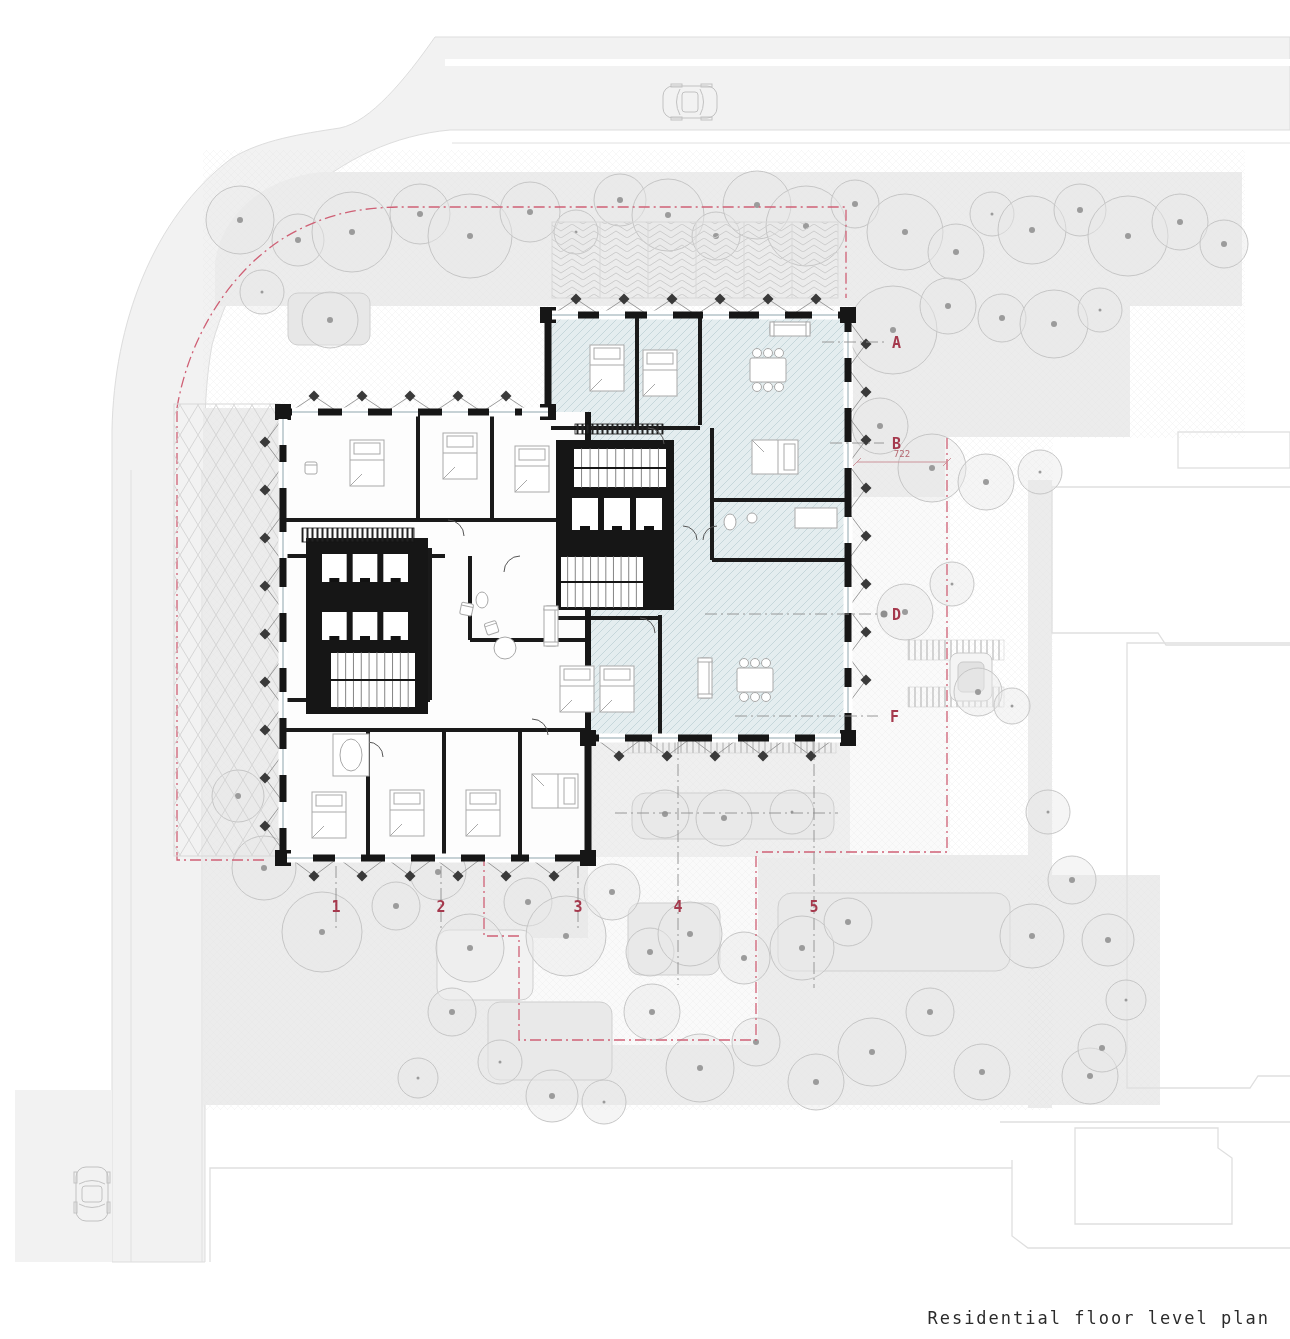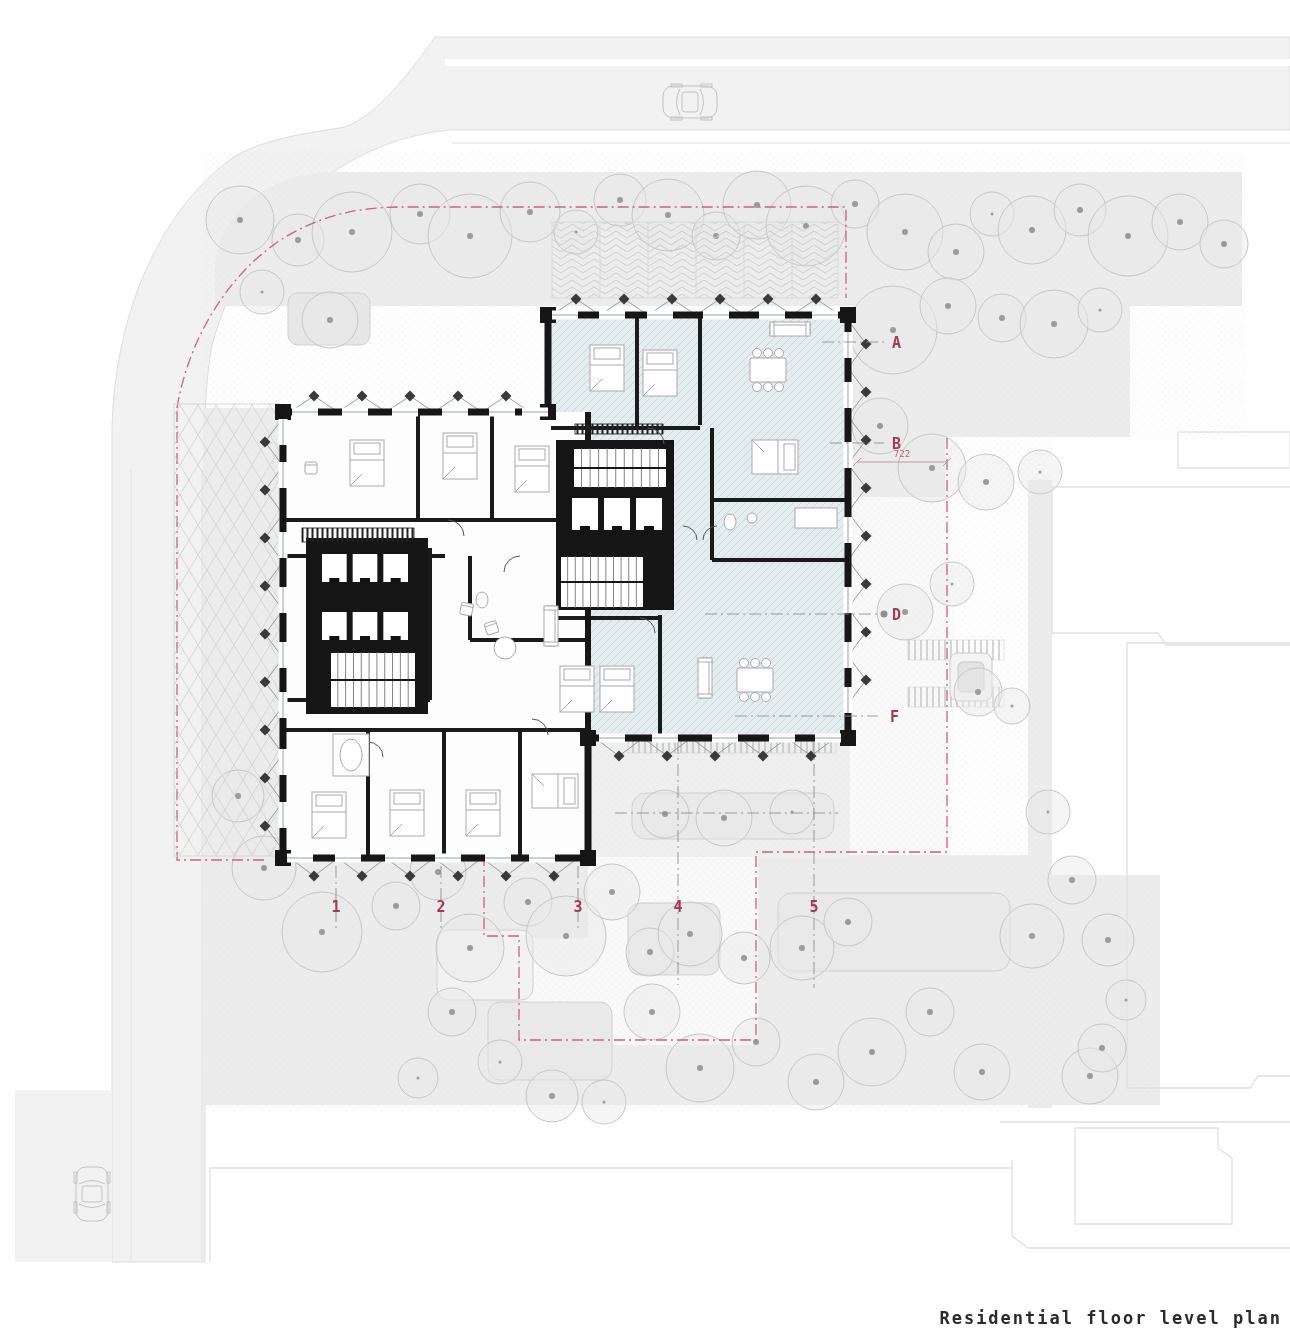--- a/index.html
+++ b/index.html
@@ -1,19 +1,19 @@
 <!DOCTYPE html>
 <html><head>
 <meta charset="utf-8">
 <style>
   html,body{margin:0;padding:0;background:#fff;}
   .canvas{position:relative;width:1290px;height:1339px;background:#ffffff;overflow:hidden;
           font-family:"DejaVu Sans Mono", monospace;}
   svg{position:absolute;left:0;top:0;}
-  .drawing-title{position:absolute;right:8px;bottom:11px;font-size:17px;font-weight:bold;
+  .drawing-title{position:absolute;right:20px;bottom:11px;font-size:17px;font-weight:normal;
                  letter-spacing:2px;color:#2b2b2b;font-family:"DejaVu Sans Mono",monospace;}
   .tree{fill:#e9e9e9;fill-opacity:.45;stroke:#c6c6c6;stroke-width:1;}
   .td{fill:#9b9b9b;}
   .f{stroke:#a9a9a9;fill:#ffffff;stroke-width:1;}
   .nline{stroke:#dfdfdf;fill:none;stroke-width:1.3;}
   .gridlbl{font-family:"DejaVu Sans Mono",monospace;font-size:15px;font-weight:bold;}
   .dimtxt{font-family:"DejaVu Sans Mono",monospace;font-size:9px;}
 </style>
 </head>
 <body>

